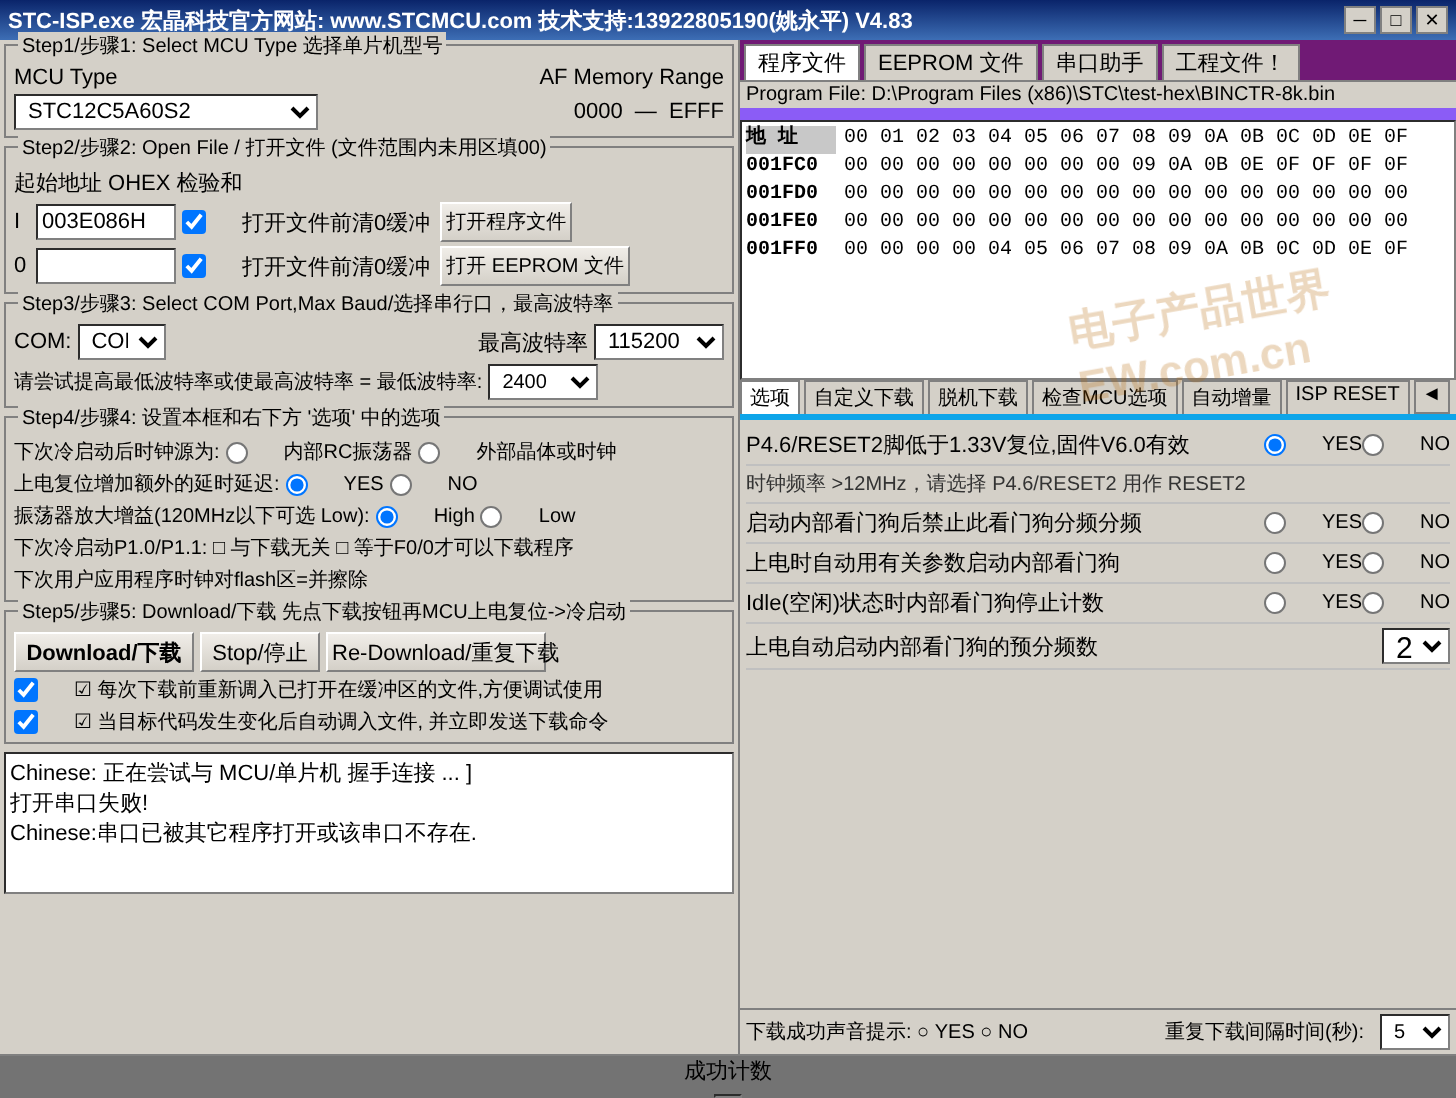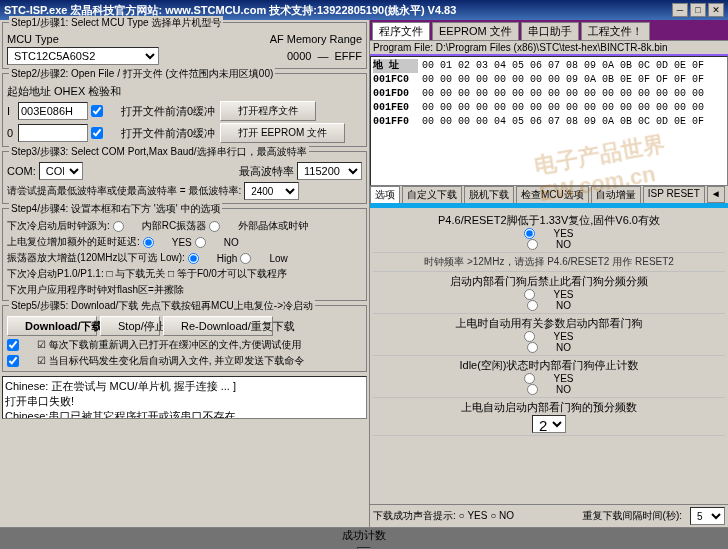--- a/index.html
+++ b/index.html
@@ -99,21 +99,21 @@
       height: 18px;
       padding: 0 2px;
       font-family: inherit;
     }
     .win-button {
       background: linear-gradient(to bottom, #f0ede8, #d4d0c8);
       border: 1px solid #808080;
       border-top-color: #fff;
       border-left-color: #fff;
       font-size: 11px;
-      padding: 1px 17px;
+      padding: 1px 2px;
       cursor: pointer;
       font-family: inherit;
       white-space: nowrap;
       min-height: 20px;
     }
     .label-text {
       font-size: 11px;
       color: #000;
       white-space: nowrap;
     }
@@ -201,21 +201,20 @@
       padding: 3px;
       flex: 1;
     }
     .option-row {
       display: flex;
       align-items: center;
       justify-content: flex-start;
       border-bottom: 1px solid #c0c0c0;
       padding: 2px 0;
       font-size: 11px;
-      flex-direction: column;
     }
     .option-label {
       flex: 1;
       font-size: 11px;
     }
     .watermark {
       position: absolute;
       right: 40px;
       top: 120px;
       font-size: 22px;
@@ -223,47 +222,47 @@
       font-weight: bold;
       pointer-events: none;
       white-space: nowrap;
       z-index: 10;
       transform: rotate(-10deg);
     }
     .right-subtabs {
       display: flex;
       gap: 2px;
       background: #d4d0c8;
-      border-bottom: 5px solid #0ea5e9;
+      border-bottom: 3px solid #0ea5e9;
     }
     .subtab {
       font-size: 10px;
       padding: 1px 4px;
       border: 1px solid #808080;
       border-bottom: none;
       background: #d4d0c8;
       cursor: pointer;
       white-space: nowrap;
     }
     .subtab.active {
       background: white;
     }
     .log-area {
       background: white;
       border: 1px inset #808080;
       font-size: 11px;
       padding: 2px;
-      height: 43px;
+      height: 71px;
       overflow: hidden;
     }
     .program-file-bar {
       font-size: 10px;
       padding: 1px 3px;
       background: #d4d0c8;
-      border-bottom: 2px solid #8b5cf6;
+      border-bottom: 6px solid #8b5cf6;
       white-space: nowrap;
       overflow: hidden;
     }
     .address-col {
       background: #c8c8c8;
       font-weight: bold;
       color: #000;
     }
     .isp-arrow {
       font-size: 10px;

